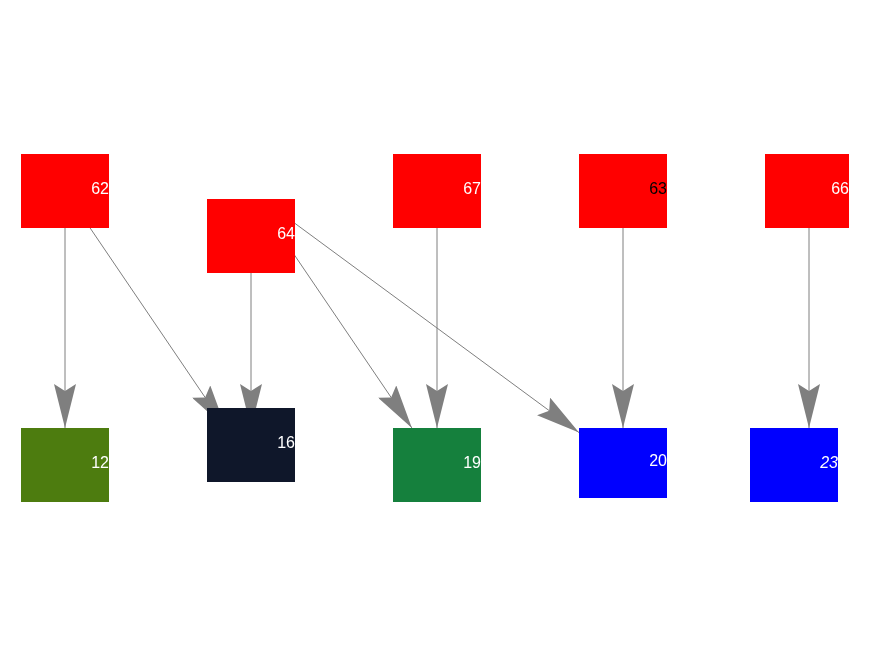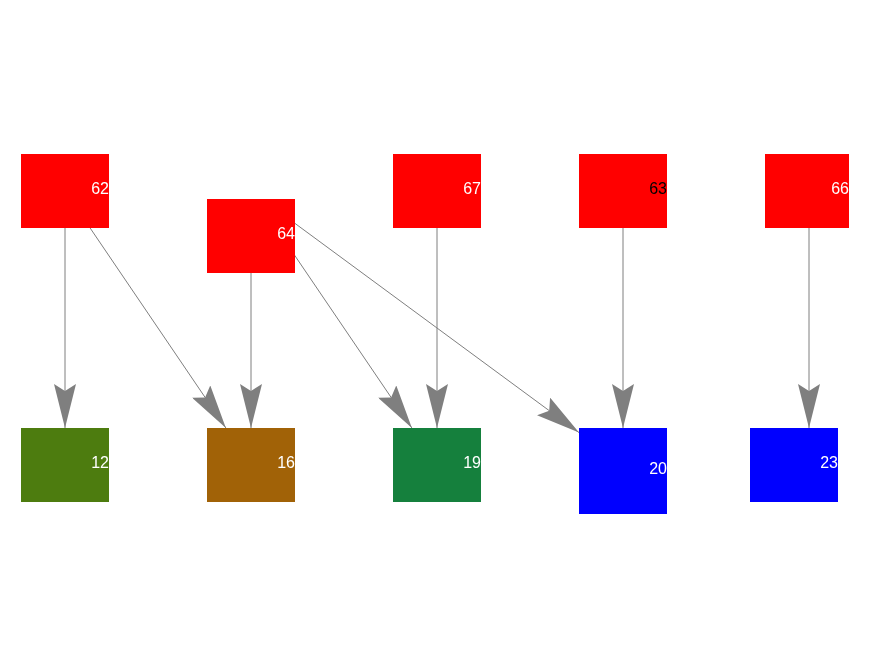--- a/index.html
+++ b/index.html
@@ -67,26 +67,26 @@
       </div>
       <div class="node" style="left: 579px; top: 154px; width: 88px; height: 74px; background: rgb(255, 0, 0);">
         <span style="color: #000000;">63</span>
       </div>
       <div class="node" style="left: 765px; top: 154px; width: 84px; height: 74px; background: rgb(255, 0, 0);">
         <span style="color: rgb(255, 255, 255);">66</span>
       </div>
       <div class="node" style="left: 21px; top: 428px; width: 88px; height: 74px; background: #4d7c0f;">
         <span style="color: rgb(255, 255, 255);">12</span>
       </div>
-      <div class="node" style="left: 207px; top: 428px; width: 88px; height: 74px; background: #a16207;">
+      <div class="node" style="left: 207px; top: 408px; width: 88px; height: 74px; background: #0f172a;">
         <span style="color: rgb(255, 255, 255);">16</span>
       </div>
       <div class="node" style="left: 393px; top: 428px; width: 88px; height: 74px; background: #15803d;">
         <span style="color: rgb(255, 255, 255);">19</span>
       </div>
-      <div class="node" style="left: 579px; top: 428px; width: 88px; height: 86px; background: rgb(0, 0, 255);">
+      <div class="node" style="left: 579px; top: 428px; width: 88px; height: 70px; background: rgb(0, 0, 255);">
         <span style="color: rgb(255, 255, 255);">20</span>
       </div>
-      <div class="node" style="left: 750px; top: 428px; width: 88px; height: 74px; background: rgb(0, 0, 255);">
+      <div class="node" style="left: 750px; top: 428px; width: 88px; height: 74px; background: rgb(0, 0, 255); font-style: italic;">
         <span style="color: rgb(255, 255, 255);">23</span>
       </div>
     </div>
 </div>
 
 </body></html>

